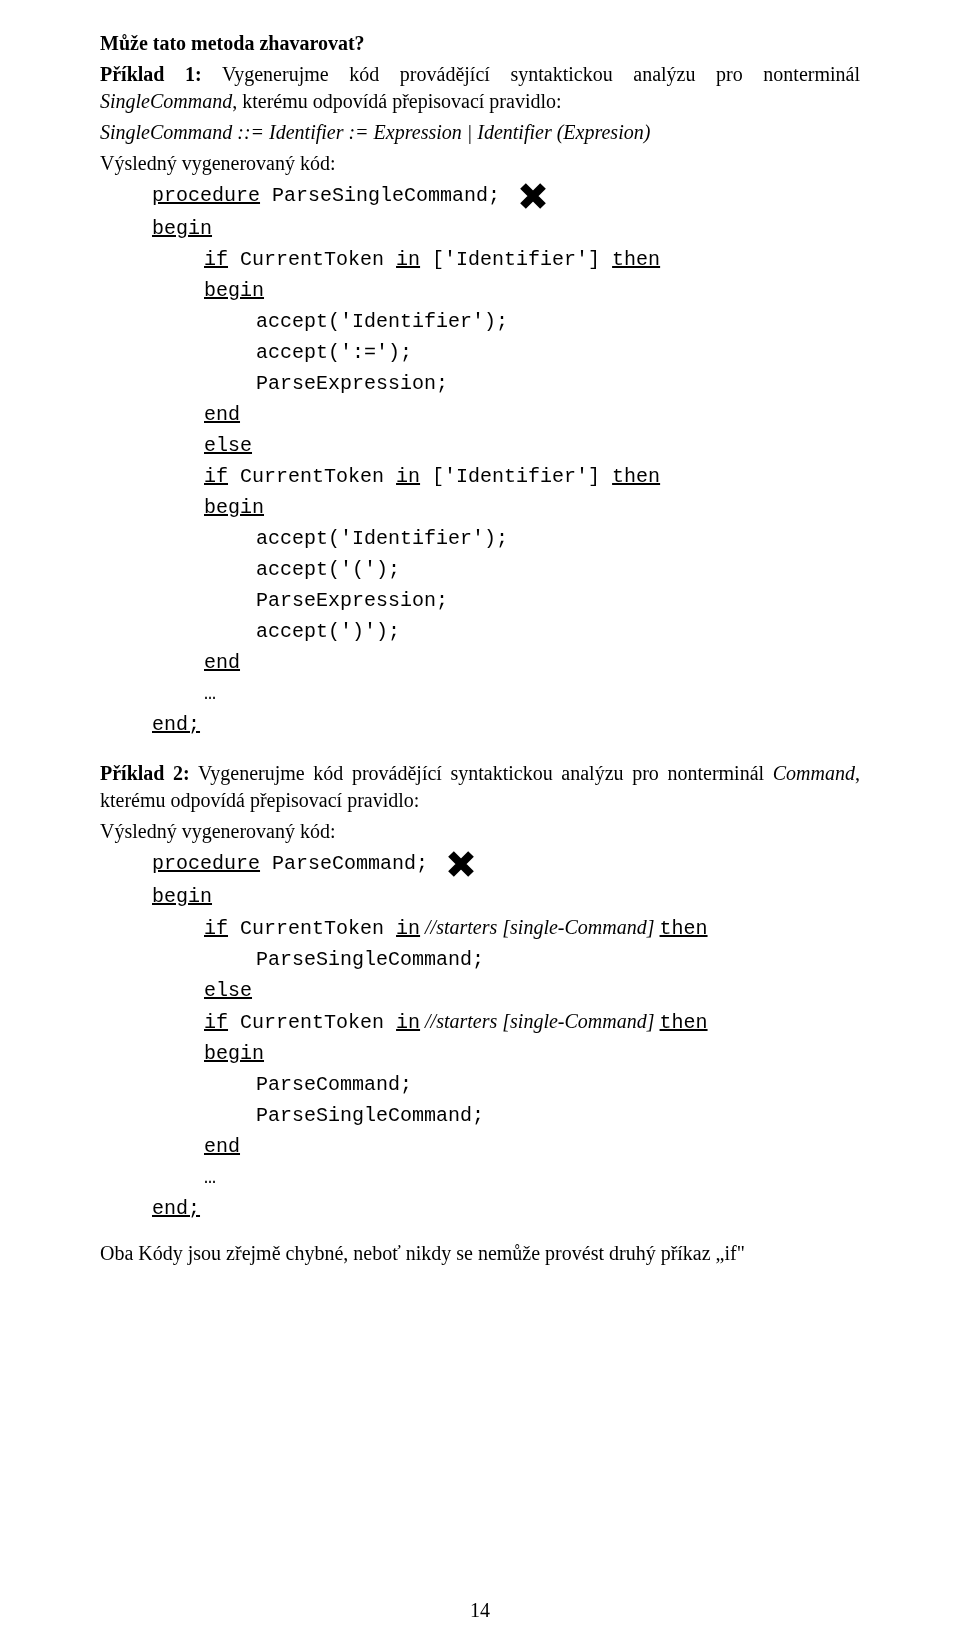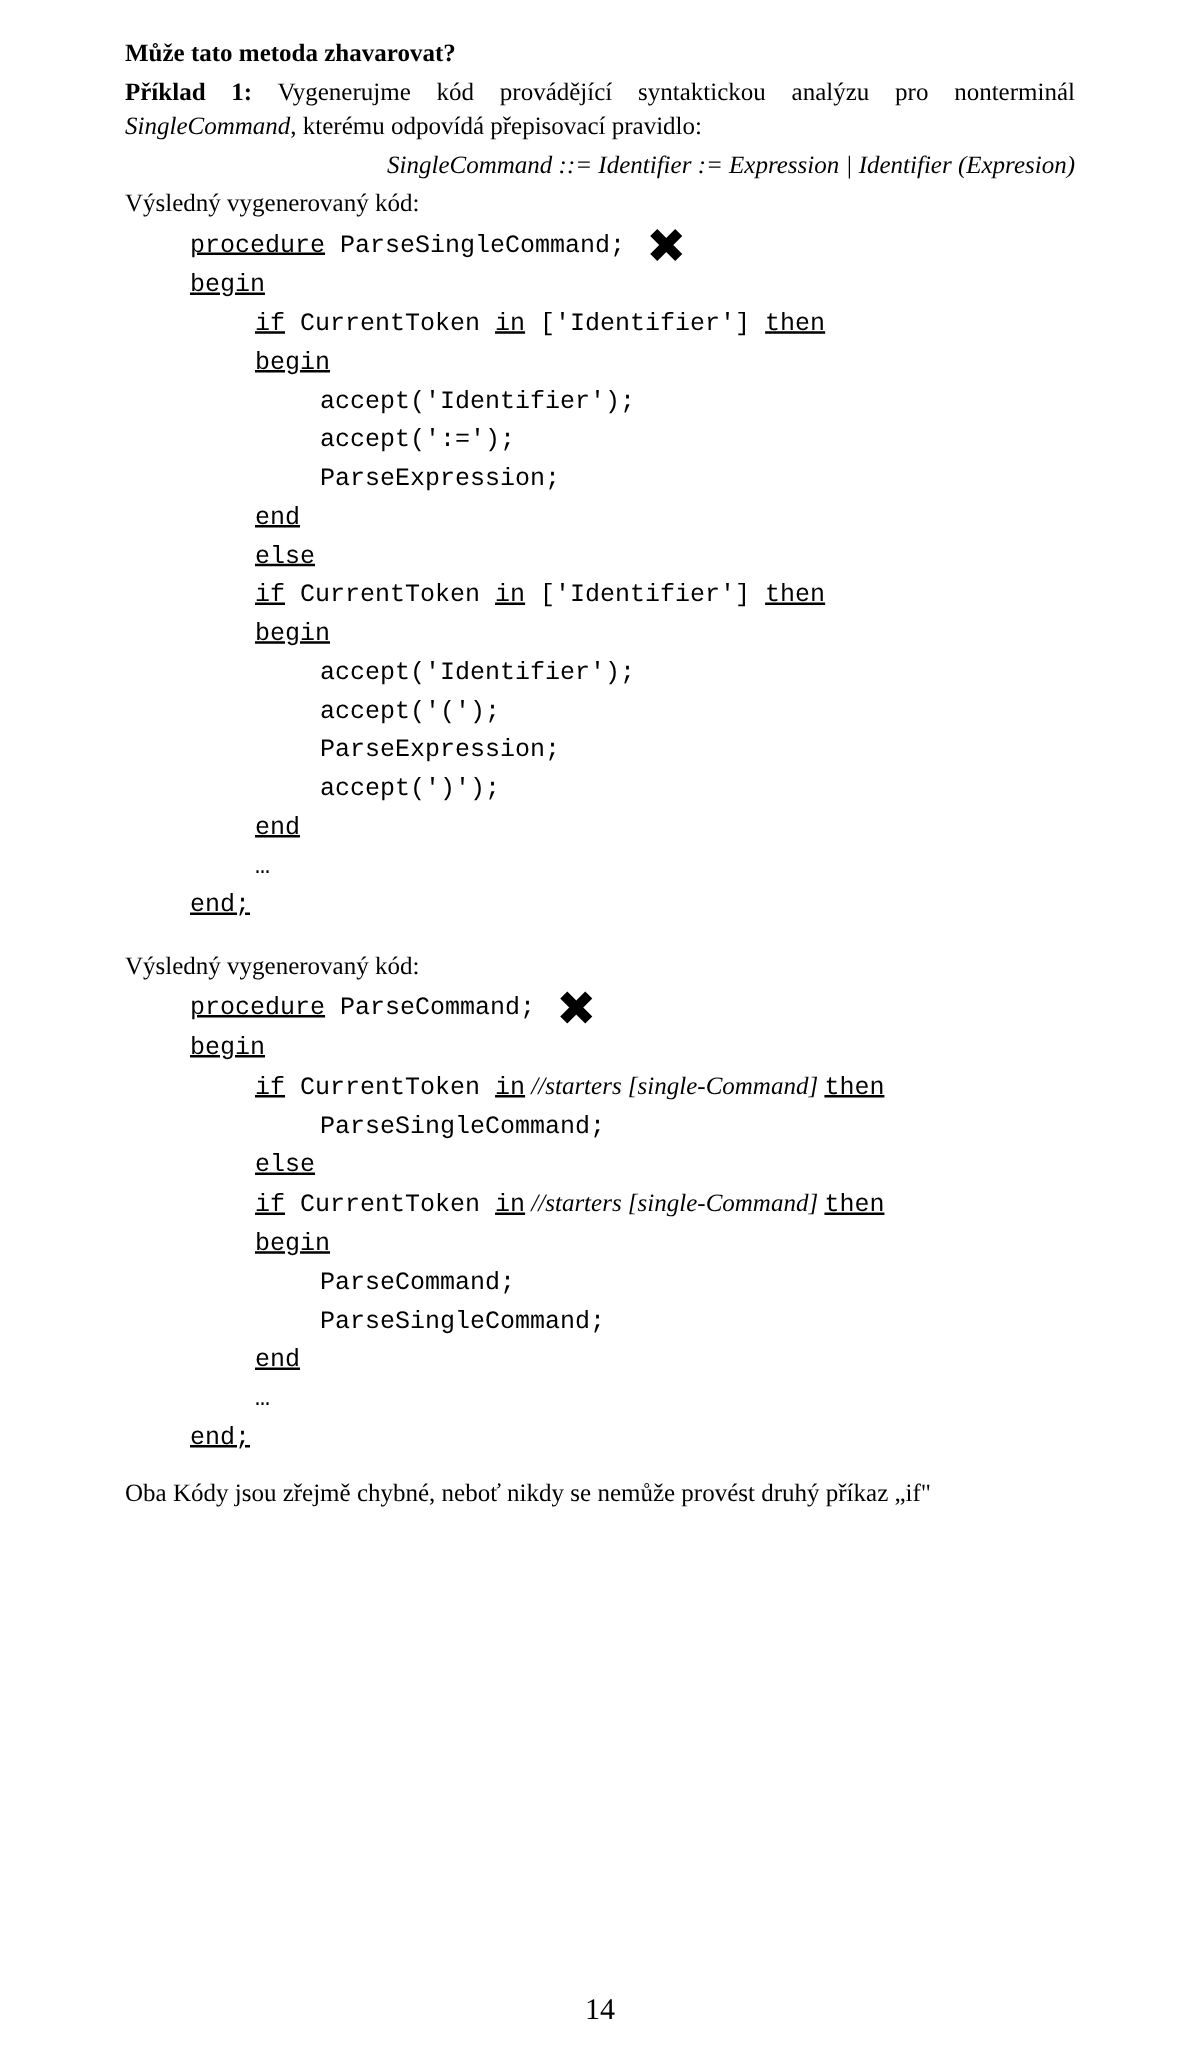--- a/index.html
+++ b/index.html
@@ -17,34 +17,34 @@
     position: relative;
     font-size: 20px;
     line-height: 1.35;
   }
   .bold { font-weight: bold; }
   .italic { font-style: italic; }
   .mono { font-family: "Courier New", Courier, monospace; }
   .underline { text-decoration: underline; }
   .indent1 { padding-left: 52px; }
   .indent2 { padding-left: 104px; }
-  .center { text-align: right; font-style: italic; }
+  .center { text-align: left; font-style: italic; }
   .just { text-align: justify; }
   .cross {
     display:inline-block;
     vertical-align:middle;
     margin-left:6px;
   }
   .cross svg { display:block; }
   .pagenum {
     position:absolute;
     bottom:24px;
     left:0; right:0;
     text-align:center;
-    font-size:24px;
+    font-size:20px;
   }
   .parablock { margin: 0 0 4px 0; }
   .codeblock { margin: 0 0 4px 0; }
 </style>
 </head>
 <body>
 
 <div class="page">
 
   <div class="bold parablock">Může tato metoda zhavarovat?</div>
@@ -80,20 +80,23 @@
   <div class="mono codeblock" style="padding-left:156px">accept('Identifier');</div>
   <div class="mono codeblock" style="padding-left:156px">accept('(');</div>
   <div class="mono codeblock" style="padding-left:156px">ParseExpression;</div>
   <div class="mono codeblock" style="padding-left:156px">accept(')');</div>
   <div class="mono codeblock indent2 underline">end</div>
   <div class="mono codeblock indent2">…</div>
   <div class="mono codeblock indent1 underline">end;</div>
 
   <div style="height:18px"></div>
 
+  <div class="just parablock">
+    <span class="bold">Příklad 2:</span><span> Vygenerujme kód provádějící syntaktickou analýzu pro nonterminál </span><span class="italic">Command</span><span>, kterému odpovídá přepisovací pravidlo:</span>
+  </div>
   <div class="parablock">Výsledný vygenerovaný kód:</div>
 
   <div class="mono codeblock indent1">
     <span class="underline">procedure</span><span> ParseCommand;</span>
     <span class="cross">
       <svg width="30" height="30" viewBox="0 0 30 30">
           <path d="M5 5 L25 25 M5 25 L25 5" stroke="#000" stroke-width="8" stroke-linecap="butt"></path>
         </svg>
     </span>
   </div>

